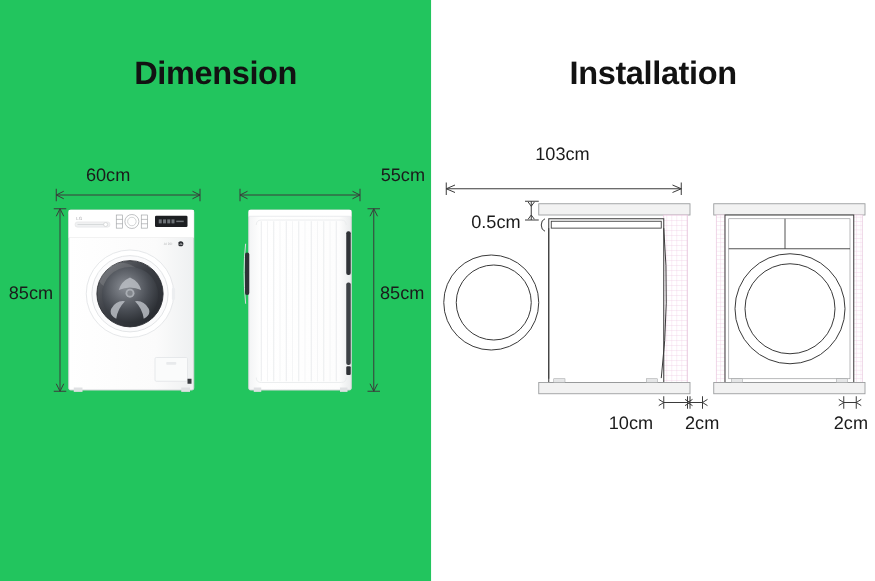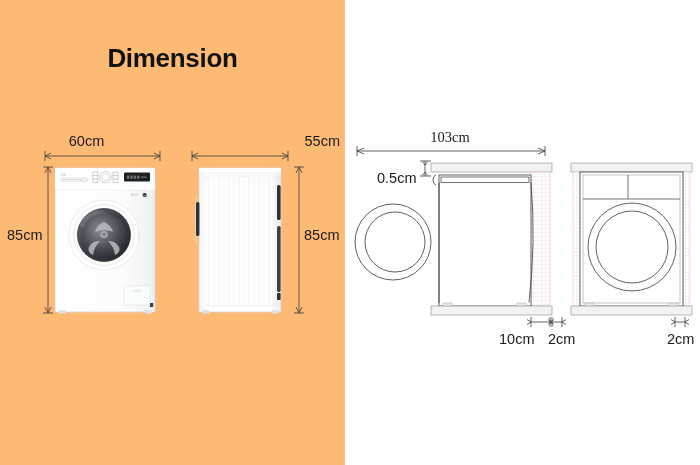--- a/index.html
+++ b/index.html
@@ -6,21 +6,21 @@
   body{
     width:700px;height:465px;
     background:#ffffff;
     font-family:"Liberation Sans", sans-serif;
     overflow:hidden;
     position:relative;
   }
   #root{position:relative;width:700px;height:465px;}
 
   .panel{position:absolute;top:0;height:465px;}
-  #panel-dimension{left:0;width:345px;background:#fdba74;}
+  #panel-dimension{left:0;width:345px;background:#22c55e;}
   #panel-installation{left:345px;width:355px;background:#ffffff;}
 
   .panel-title{
     position:absolute;top:43px;left:0;width:100%;
     text-align:center;
     font-size:26px;font-weight:bold;color:#121212;
     letter-spacing:-0.3px;
     font-family:"Liberation Sans", sans-serif;
   }
 
@@ -203,26 +203,27 @@
       <rect x="277" y="226" width="3.6" height="66" rx="1.6" fill="#3c4044"></rect>
       <rect x="277" y="293" width="3.6" height="7" rx="1" fill="#2f3236"></rect>
 
       <rect x="203" y="310" width="6" height="3.5" fill="#dfe1e3"></rect>
       <rect x="272" y="310" width="6" height="3.5" fill="#dfe1e3"></rect>
     </svg>
   </div>
 
   <div class="panel" id="panel-installation">
 
-
-    <div class="dimlabel" style="left:0px;top:129px;width:210px;text-align:center;font-family:Liberation Serif, serif;">103cm</div>
+    <div class="panel-title">Installation</div>
+
+    <div class="dimlabel" style="left:0px;top:116px;width:210px;text-align:center;">103cm</div>
 
     <div class="dimlabel" style="left:32px;top:170px;">0.5cm</div>
 
-    <div class="dimlabel" style="left:154px;top:331px;">10cm</div>
+    <div class="dimlabel" style="left:142px;top:331px;">10cm</div>
 
     <div class="dimlabel" style="left:203px;top:331px;">2cm</div>
 
     <div class="dimlabel" style="left:322px;top:331px;">2cm</div>
 
     <svg width="355" height="465" style="position:absolute;left:0;top:0;">
 
       <defs>
         <pattern id="pinkGrid" width="4" height="4" patternUnits="userSpaceOnUse">
           <rect width="4" height="4" fill="#ffffff"></rect>

